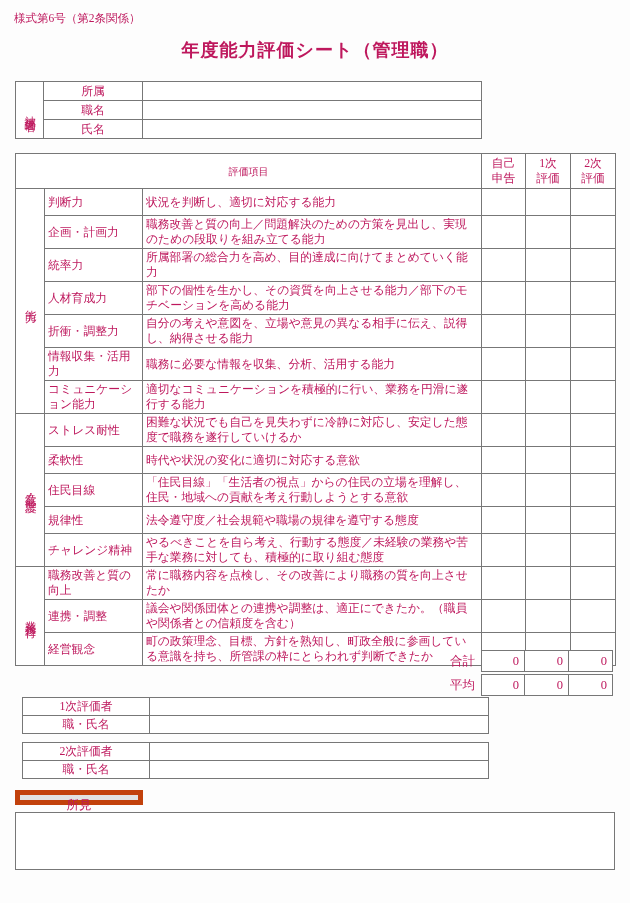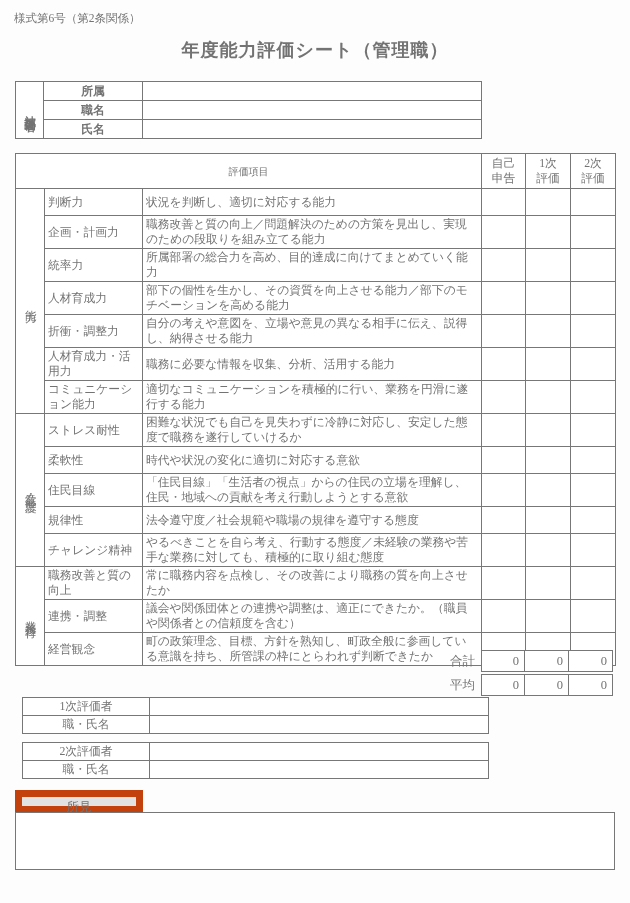--- a/index.html
+++ b/index.html
@@ -1,32 +1,32 @@
 <!DOCTYPE html>
 <html><head>
 <meta charset="utf-8">
 <style>
   html,body{margin:0;padding:0;background:#ffffff;}
   .page{
     position:relative;width:630px;height:903px;background:#fdfdfd;
-    font-family:"Liberation Serif","DejaVu Serif",serif;color:#737373;
+    font-family:"Liberation Serif","DejaVu Serif",serif;color:#be185d;
     overflow:hidden;
   }
   .form-number{position:absolute;left:14px;top:11px;font-size:11.5px;}
   .title{position:absolute;left:0;right:0;top:38px;margin:0;text-align:center;
     font-size:18px;font-weight:bold;letter-spacing:1px;}
   table.tbl{border-collapse:collapse;table-layout:fixed;position:absolute;}
   table.tbl td{border:1px solid #777;font-size:11.8px;line-height:15px;
     padding:1px 3px;vertical-align:middle;background:#fff;overflow:hidden;}
   td.gray{background:#e2e2e2;}
   td.c{text-align:center;}
   .vtext{writing-mode:vertical-rl;text-orientation:upright;display:inline-block;
     letter-spacing:2px;font-size:11.5px;line-height:1;}
   
-  .evaluatee-tbl{left:15px;top:81px;width:466px;font-weight:bold;}
+  .evaluatee-tbl{left:15px;top:81px;width:466px;}
   .evaluatee-tbl tr{height:19px;}
   .evaluatee-tbl td{font-size:12px;}
   
   .eval-tbl{left:15px;top:153px;width:600px;}
   .eval-tbl tr.hdr{height:35px;}
   .eval-tbl tr.r1{height:27px;}
   .eval-tbl tr.r2{height:33px;}
   .eval-tbl td.score{padding:0;}
   td.pre{white-space:pre-line;font-size:12px;line-height:14px;}
   
@@ -37,22 +37,22 @@
     text-align:right;padding-right:5px;font-size:12.5px;line-height:20px;}
   .totals-row .tcell+.tcell{margin-left:-1px;}
   .tc1{width:44px;} .tc2{width:45px;} .tc3{width:45px;}
   .sum-row{top:650px;} .avg-row{top:674px;}
   
   .evaluator-tbl{width:466px;}
   .evaluator-tbl td{font-size:12px;}
   .evaluator-tbl tr.t1{height:16px;} .evaluator-tbl tr.t2{height:18px;}
   .ev1{left:22px;top:697px;border-radius:6px;} .ev2{left:22px;top:742px;}
   
-  .remarks-label{position:absolute;left:15px;top:790px;width:128px;height:23px;
-    background:#e2e2e2;border:7px solid #c2410c;box-sizing:border-box;
+  .remarks-label{position:absolute;left:15px;top:790px;width:128px;height:15px;
+    background:#e2e2e2;border:5px solid #c2410c;box-sizing:border-box;
     text-align:center;font-size:12.5px;line-height:21px;}
   .remarks-box{position:absolute;left:15px;top:812px;width:600px;height:58px;
     border:1px solid #777;box-sizing:border-box;background:#fff;}
 </style>
 </head>
 <body>
 
 <div class="page">
 
   <div class="form-number">様式第6号（第2条関係）</div>
@@ -131,21 +131,21 @@
       <td class="score"></td>
     </tr>
     <tr class="r2">
       <td class="gray">折衝・調整力</td>
       <td>自分の考えや意図を、立場や意見の異なる相手に伝え、説得し、納得させる能力</td>
       <td class="score"></td>
       <td class="score"></td>
       <td class="score"></td>
     </tr>
     <tr class="r2">
-      <td class="gray">人材育成力・活用力</td>
+      <td class="gray">情報収集・活用力</td>
       <td>職務に必要な情報を収集、分析、活用する能力</td>
       <td class="score"></td>
       <td class="score"></td>
       <td class="score"></td>
     </tr>
     <tr class="r2">
       <td class="gray">コミュニケーション能力</td>
       <td>適切なコミュニケーションを積極的に行い、業務を円滑に遂行する能力</td>
       <td class="score"></td>
       <td class="score"></td>

